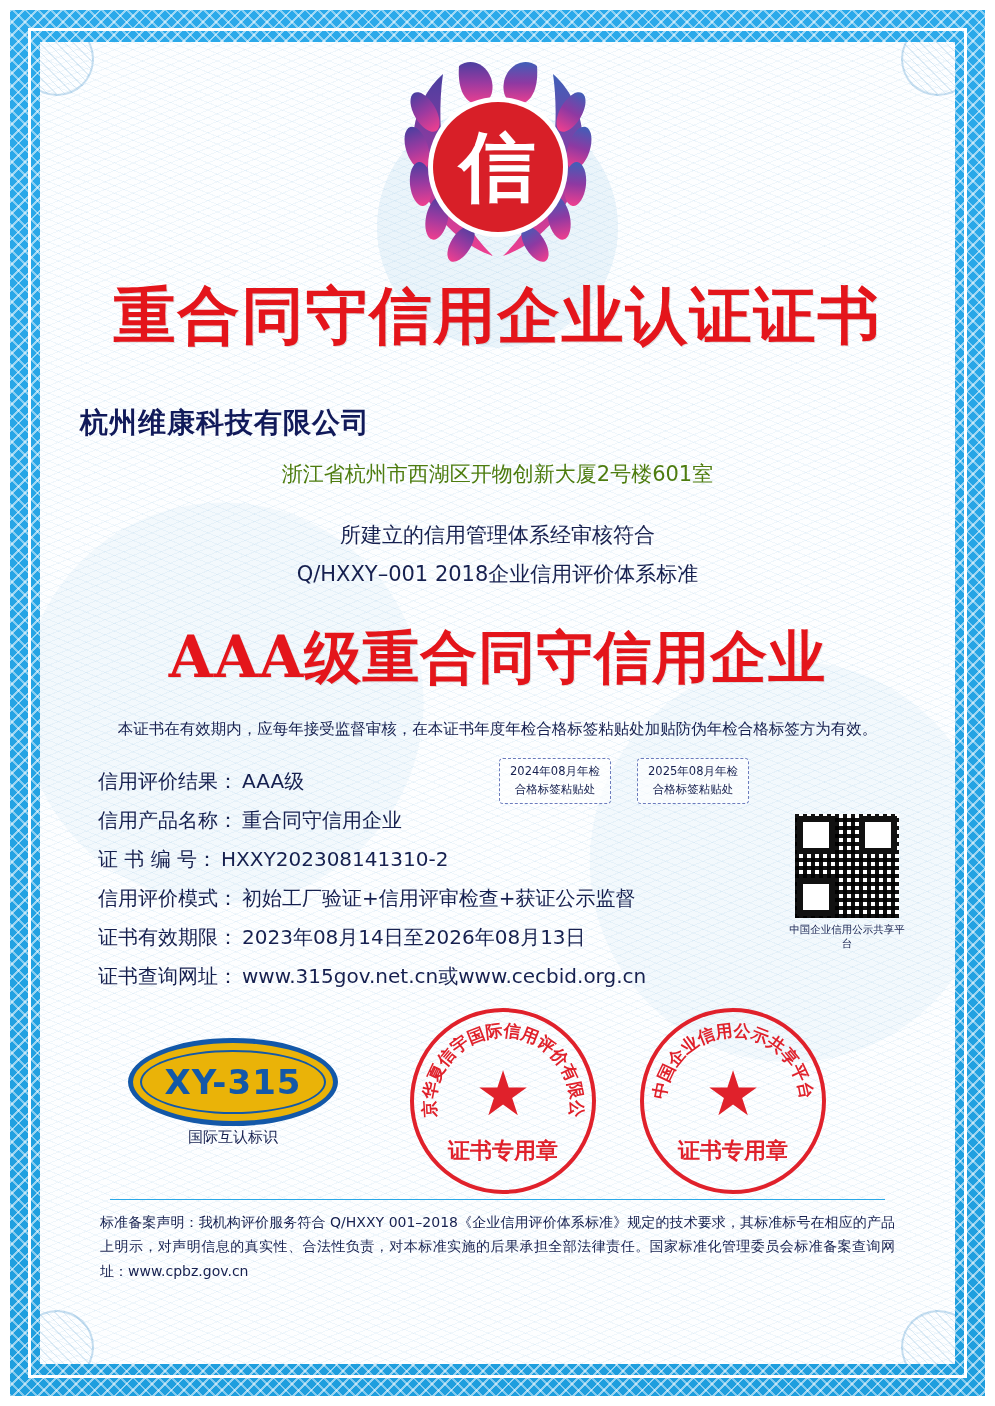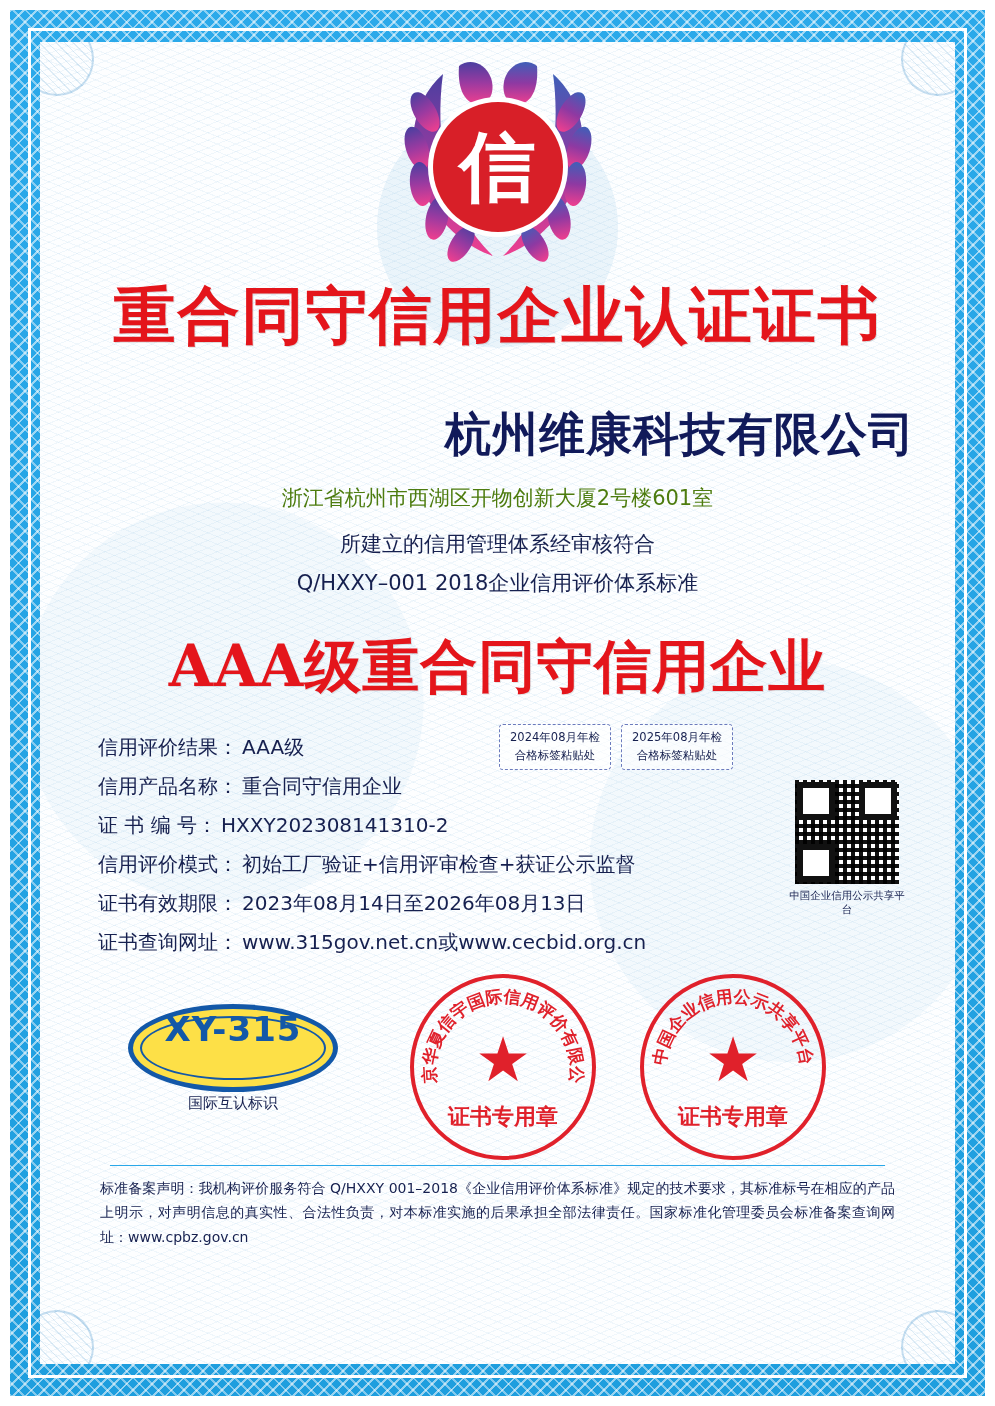--- a/index.html
+++ b/index.html
@@ -96,40 +96,40 @@
     text-align:center;
     color:#e4151b;
     font-family:"DejaVu Sans", sans-serif;
     font-weight:700;
     font-size:62px;
     letter-spacing:2px;
     margin-top:-4px;
     text-shadow:1px 1px 0 rgba(0,0,0,.12);
   }
   .company{
-    text-align:right;
+    text-align:left;
     color:#111a5a;
     font-family:"DejaVu Sans", sans-serif;
     font-weight:700;
-    font-size:46px;
+    font-size:28px;
     margin-top:46px;
     letter-spacing:1px;
   }
   .address{
     text-align:center;
     color:#4d7c0f;
     font-size:21px;
     margin-top:18px;
     font-family:"DejaVu Sans", sans-serif;
   }
   .stmt{
     text-align:center;
     color:#16204f;
     font-size:21px;
-    margin-top:13px;
+    margin-top:28px;
     line-height:1.85;
     font-family:"DejaVu Sans", sans-serif;
   }
   .grade{
     text-align:center;
     color:#e4151b;
     font-family:"DejaVu Serif", serif;
     font-weight:700;
     font-size:57px;
     margin-top:26px;
@@ -155,22 +155,22 @@
     font-size:20px;
     color:#16204f;
     line-height:1.95;
     font-family:"DejaVu Sans", sans-serif;
   }
   .info-label{white-space:nowrap;}
   .info-value{margin-left:4px;}
 
   
   .insp-wrap{
-    position:absolute;right:182px;top:-4px;
-    display:flex;gap:10px;
+    position:absolute;right:166px;top:-4px;
+    display:flex;gap:26px;
   }
   .insp{
     width:110px;height:44px;
     border:1px dashed #6b7bbd;
     border-radius:4px;
     display:flex;flex-direction:column;align-items:center;justify-content:center;
     font-size:11.5px;color:#16204f;line-height:1.5;
     font-family:"DejaVu Sans", sans-serif;
     background:rgba(255,255,255,.6);
   }
@@ -207,23 +207,23 @@
     margin-top:12px;
   }
   .xy{
     position:absolute;left:48px;top:30px;
     width:210px;text-align:center;
   }
   .xy-oval{
     width:200px;height:78px;
     border:5px solid #1358a8;
     border-radius:50%;
-    display:flex;align-items:flex-start;justify-content:center;
-    position:relative;
-    background:#fde047;
+    display:flex;align-items:center;justify-content:center;
+    position:relative;
+    background:#eab308;
   }
   .xy-oval:after{
     content:"";position:absolute;left:7px;top:7px;right:7px;bottom:7px;
     border:2px solid #1358a8;border-radius:50%;
   }
   .xy-oval span{
     color:#1358a8;font-weight:700;font-size:34px;letter-spacing:1px;
     font-family:"DejaVu Sans", sans-serif;position:relative;z-index:2;
   }
   .xy-cap{
@@ -331,20 +331,21 @@
       <div class="company">杭州维康科技有限公司</div>
       <div class="address">浙江省杭州市西湖区开物创新大厦2号楼601室</div>
 
       <div class="stmt">
         <div>所建立的信用管理体系经审核符合</div>
         <div>Q/HXXY–001 2018企业信用评价体系标准</div>
       </div>
 
       <div class="grade">AAA级重合同守信用企业</div>
 
+      <div class="notice">本证书在有效期内，应每年接受监督审核，在本证书年度年检合格标签粘贴处加贴防伪年检合格标签方为有效。</div>
 
       <div class="info">
 
         <div class="insp-wrap">
           <div class="insp">
             <div>2024年08月年检</div>
             <div>合格标签粘贴处</div>
           </div>
           <div class="insp">
             <div>2025年08月年检</div>

